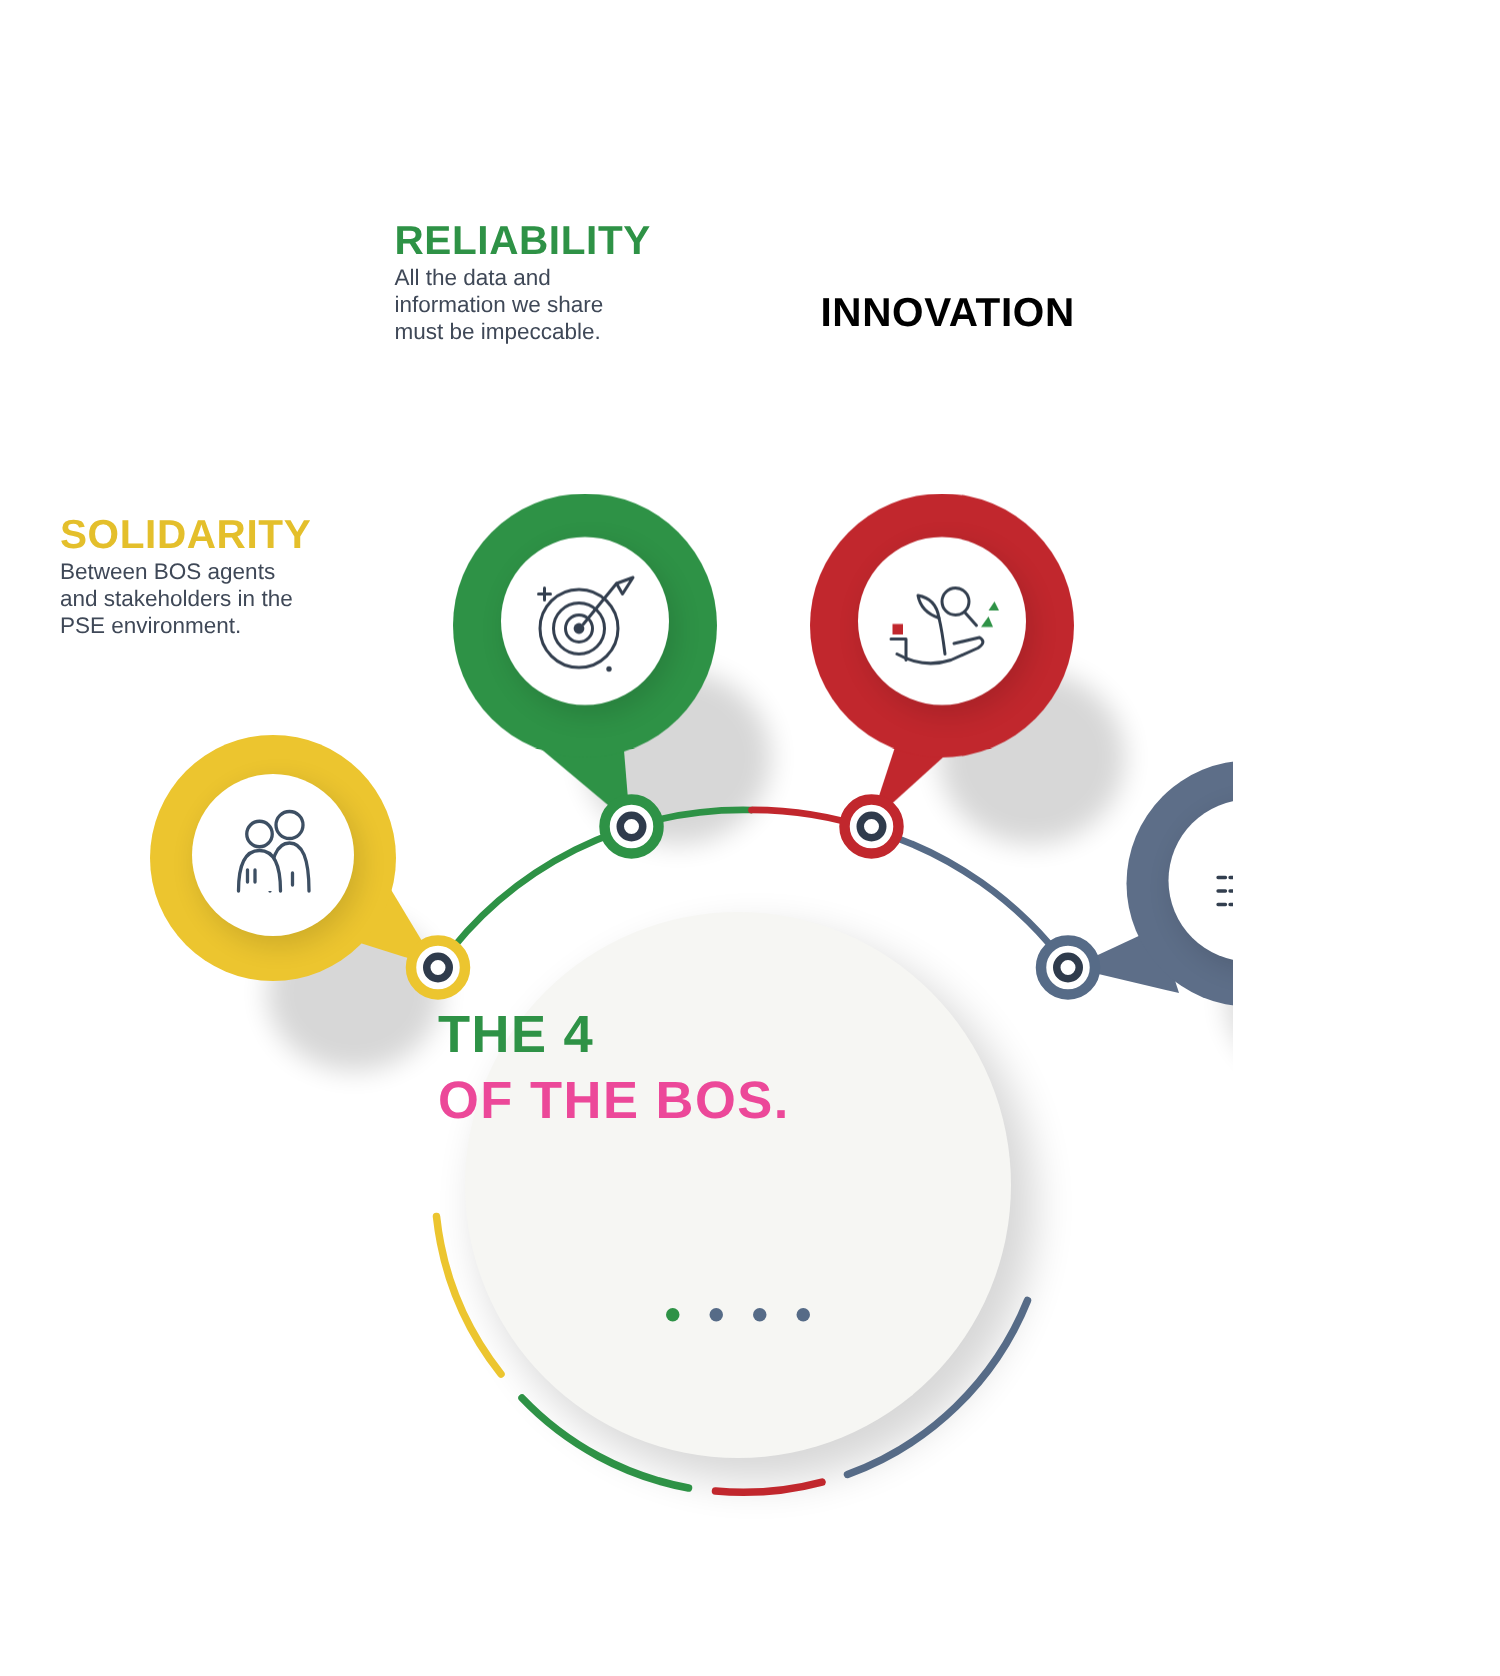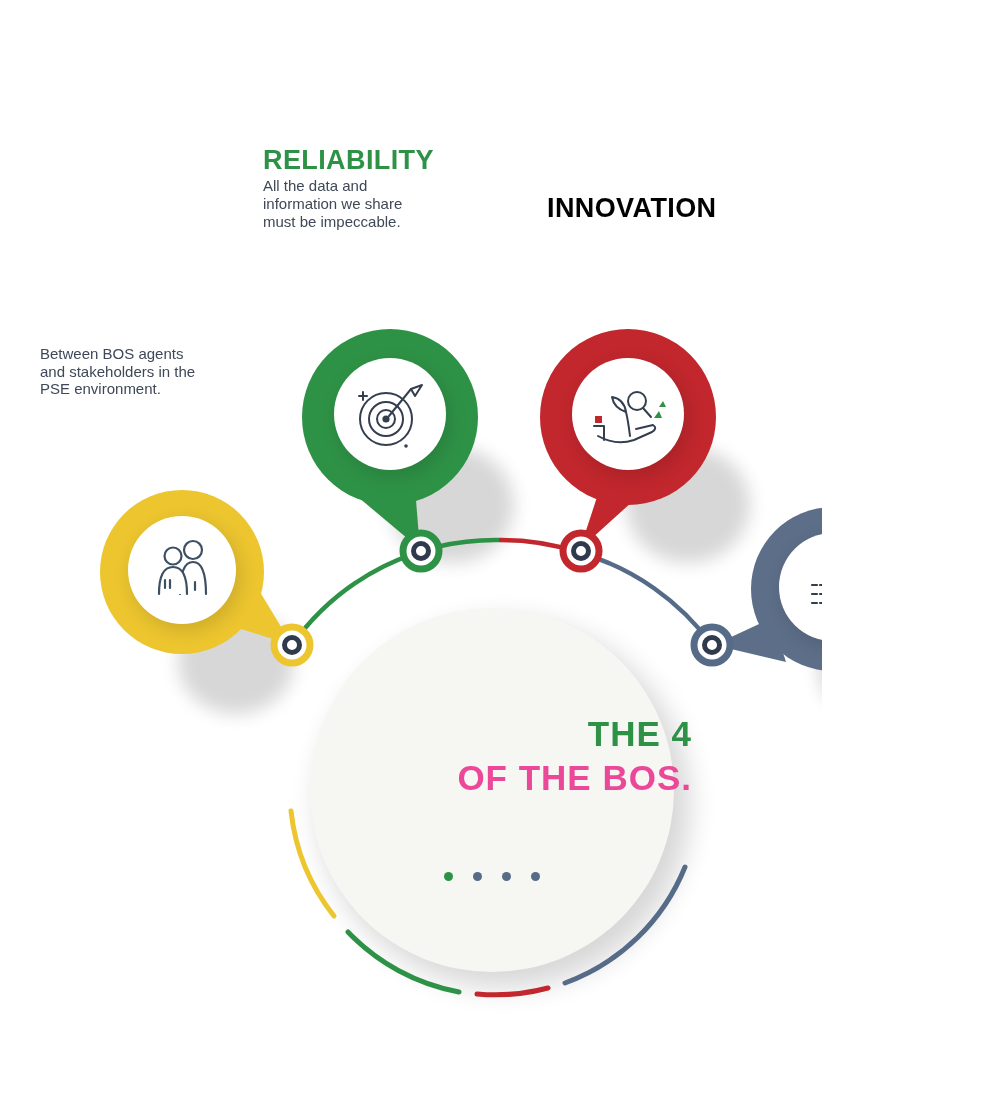--- a/index.html
+++ b/index.html
@@ -19,22 +19,22 @@
   .c-yellow { color:#e4bf2b; }
   .c-navy   { color:#5d6f8b; }
 
   .block-reliability { left:263px; top:146px; width:210px; }
   .block-innovation  { left:547px; top:146px; width:230px; }
   .block-solidarity  { left:40px;  top:342px; width:215px; }
   .block-performance { left:730px; top:316px; width:230px; text-align:right; }
   .block-performance .label-title { font-size:28px; }
 
   .center-title {
-    position:absolute; left:492px; top:712px; width:400px;
-    transform:translateX(-50%); text-align:right;
+    position:absolute; left:492px; top:668px; width:400px;
+    transform:translateX(-50%); text-align:left;
   }
   .center-title .line { font-weight:bold; font-size:35px; letter-spacing:1px; line-height:1.26; }
   .center-title .line3 { color:#ec4899; }
 
   .dots { position:absolute; left:492px; top:872px; transform:translateX(-50%); display:flex; gap:20px; }
   .dot  { width:9px; height:9px; border-radius:50%; background:#566b87; }
 </style>
 </head>
 <body>
 
@@ -162,20 +162,21 @@
     <div class="label-desc">All the data and
 information we share
 must be impeccable.</div>
   </div>
 
   <div class="label-block block-innovation">
     <div class="label-title c-red">INNOVATION</div>
   </div>
 
   <div class="label-block block-solidarity">
+    <div class="label-title c-yellow">SOLIDARITY</div>
     <div class="label-desc">Between BOS agents
 and stakeholders in the
 PSE environment.</div>
   </div>
 
   <div class="label-block block-performance">
   </div>
 
   <div class="center-title">
     <div class="line c-green">THE 4</div>

